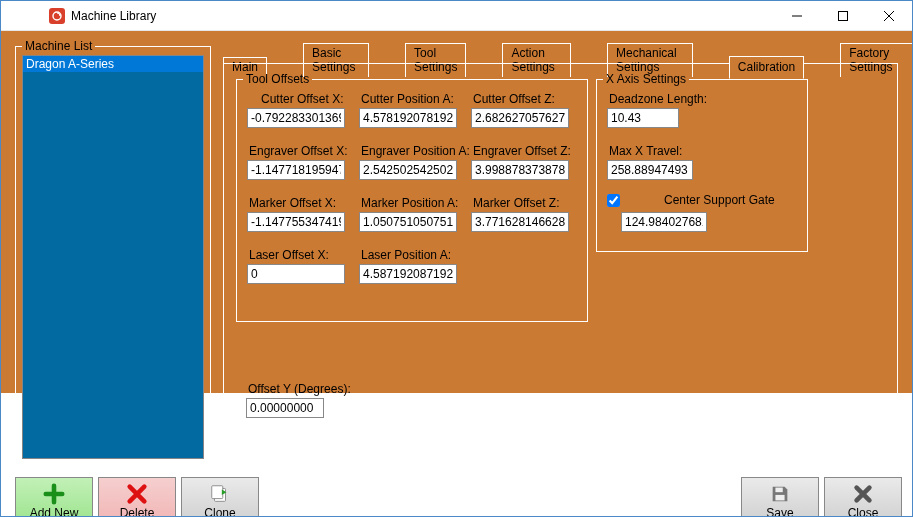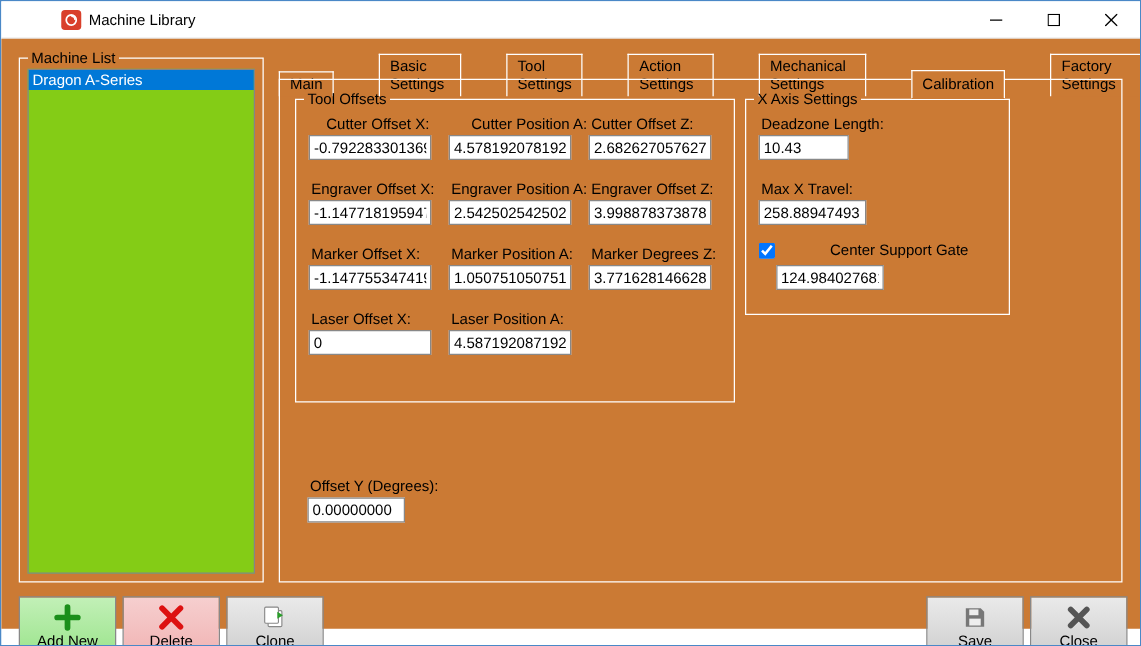--- a/index.html
+++ b/index.html
@@ -34,21 +34,21 @@
   .win-btn {
     width: 46px; height: 30px;
     display: flex; align-items: center; justify-content: center;
     color: #000;
   }
   .win-btn svg { width: 10px; height: 10px; }
 
   .client {
     position: relative;
     background: #cb7a34;
-    height: 472px;
+    height: 362px;
   }
 
   fieldset {
     border: 1px solid #fff;
     margin: 0;
     padding: 0;
     position: absolute;
   }
   fieldset > legend {
     color: #000;
@@ -56,21 +56,21 @@
     margin-left: 6px;
   }
 
   .machine-list-fs {
     left: 14px; top: 8px;
     width: 196px; height: 427px;
   }
   .machine-list-box {
     position: absolute;
     left: 6px; top: 2px; right: 6px; bottom: 6px;
-    background: #84cc16;
+    background: #0369a1;
     border: 1px solid #858585;
   }
   .mlist-item {
     background: #0078d7;
     color: #fff;
     padding: 1px 3px;
     font-size: 12px;
   }
 
   .tabs {
@@ -207,37 +207,37 @@
     <div class="tab">Factory Settings</div>
   </div>
 
   <div class="tab-panel">
 
     <fieldset class="tool-offsets-fs">
       <legend>Tool Offsets</legend>
 
       <div class="lbl" style="left:24px; top:6px;">Cutter Offset X:</div>
       <input class="inp" style="left: 10px; top: 22px; width: 98px;" value="-0.79228330136995">
-      <div class="lbl" style="left:140px; top:6px;">Cutter Position A:</div>
+      <div class="lbl" style="left:124px; top:6px;">Cutter Position A:</div>
       <input class="inp" style="left: 122px; top: 22px; width: 98px;" value="4.57819207819208">
       <div class="lbl" style="left:236px; top:6px;">Cutter Offset Z:</div>
       <input class="inp" style="left: 234px; top: 22px; width: 98px;" value="2.68262705762706">
 
       <div class="lbl" style="left:12px; top:58px;">Engraver Offset X:</div>
       <input class="inp" style="left: 10px; top: 74px; width: 98px;" value="-1.14771819594707">
       <div class="lbl" style="left:124px; top:58px;">Engraver Position A:</div>
       <input class="inp" style="left: 122px; top: 74px; width: 98px;" value="2.54250254250254">
       <div class="lbl" style="left:236px; top:58px;">Engraver Offset Z:</div>
       <input class="inp" style="left: 234px; top: 74px; width: 98px;" value="3.99887837387837">
 
       <div class="lbl" style="left:12px; top:110px;">Marker Offset X:</div>
       <input class="inp" style="left: 10px; top: 126px; width: 98px;" value="-1.14775534741975">
       <div class="lbl" style="left:124px; top:110px;">Marker Position A:</div>
       <input class="inp" style="left: 122px; top: 126px; width: 98px;" value="1.05075105075105">
-      <div class="lbl" style="left:236px; top:110px;">Marker Degrees Z:</div>
+      <div class="lbl" style="left:236px; top:110px;">Marker Offset Z:</div>
       <input class="inp" style="left: 234px; top: 126px; width: 98px;" value="3.77162814662815">
 
       <div class="lbl" style="left:12px; top:162px;">Laser Offset X:</div>
       <input class="inp" style="left: 10px; top: 178px; width: 98px;" value="0">
       <div class="lbl" style="left:124px; top:162px;">Laser Position A:</div>
       <input class="inp" style="left: 122px; top: 178px; width: 98px;" value="4.58719208719208">
     </fieldset>
 
     <fieldset class="xaxis-fs">
       <legend>X Axis Settings</legend>

